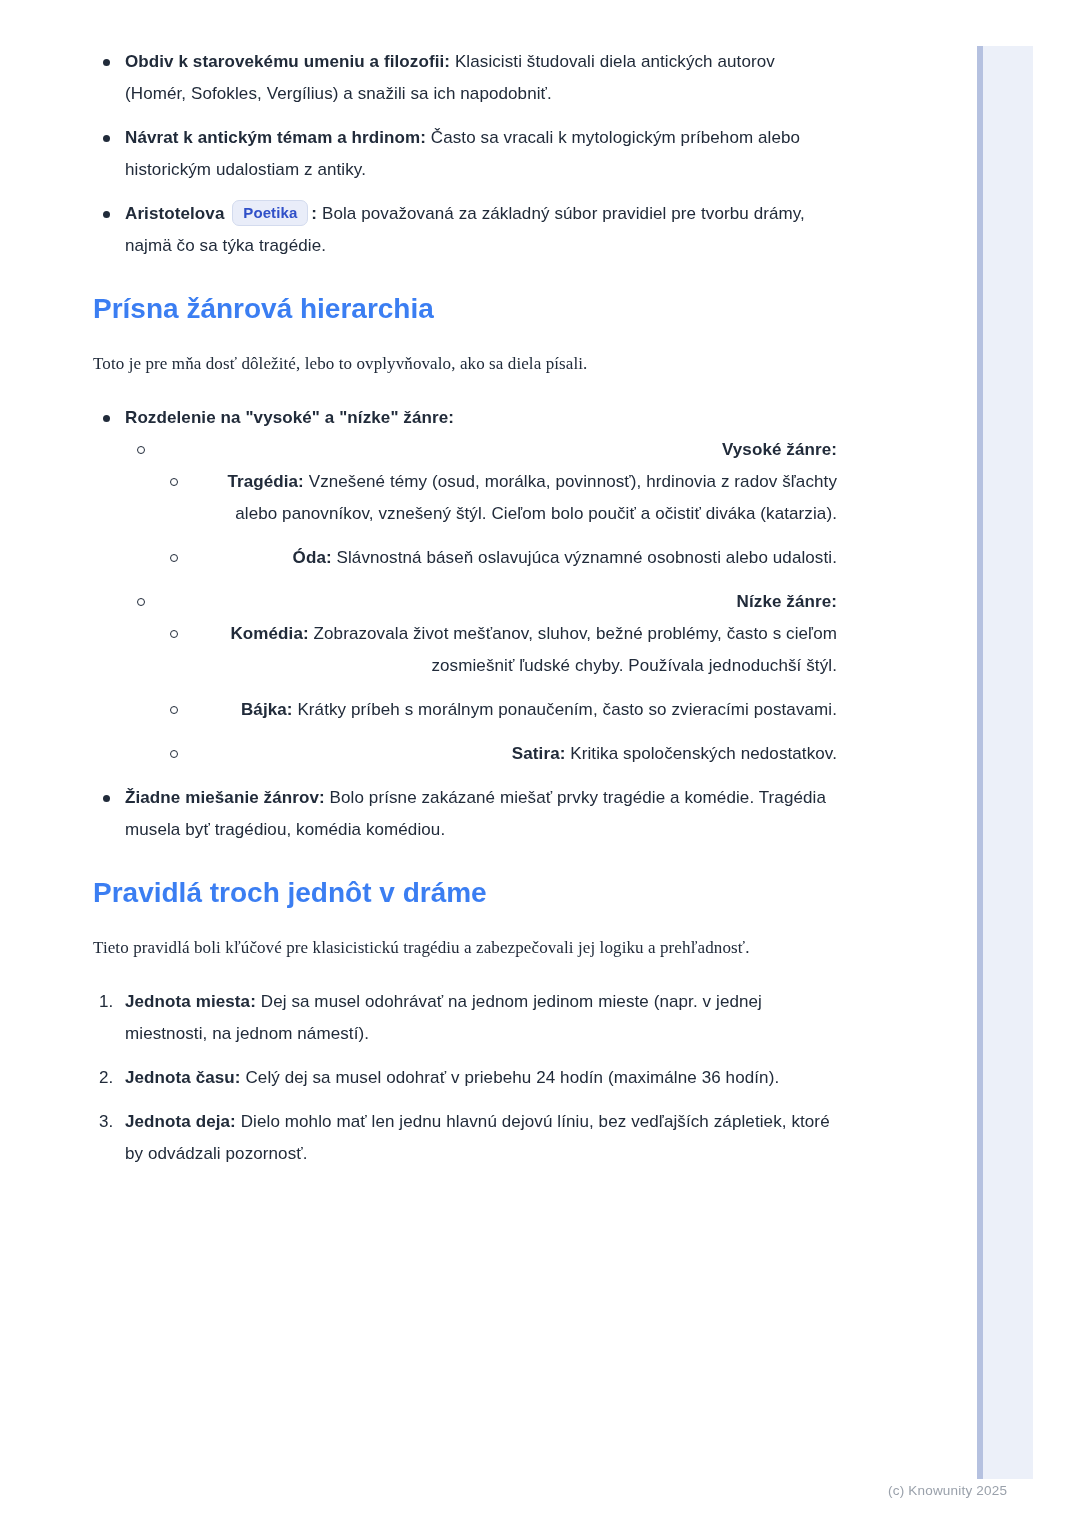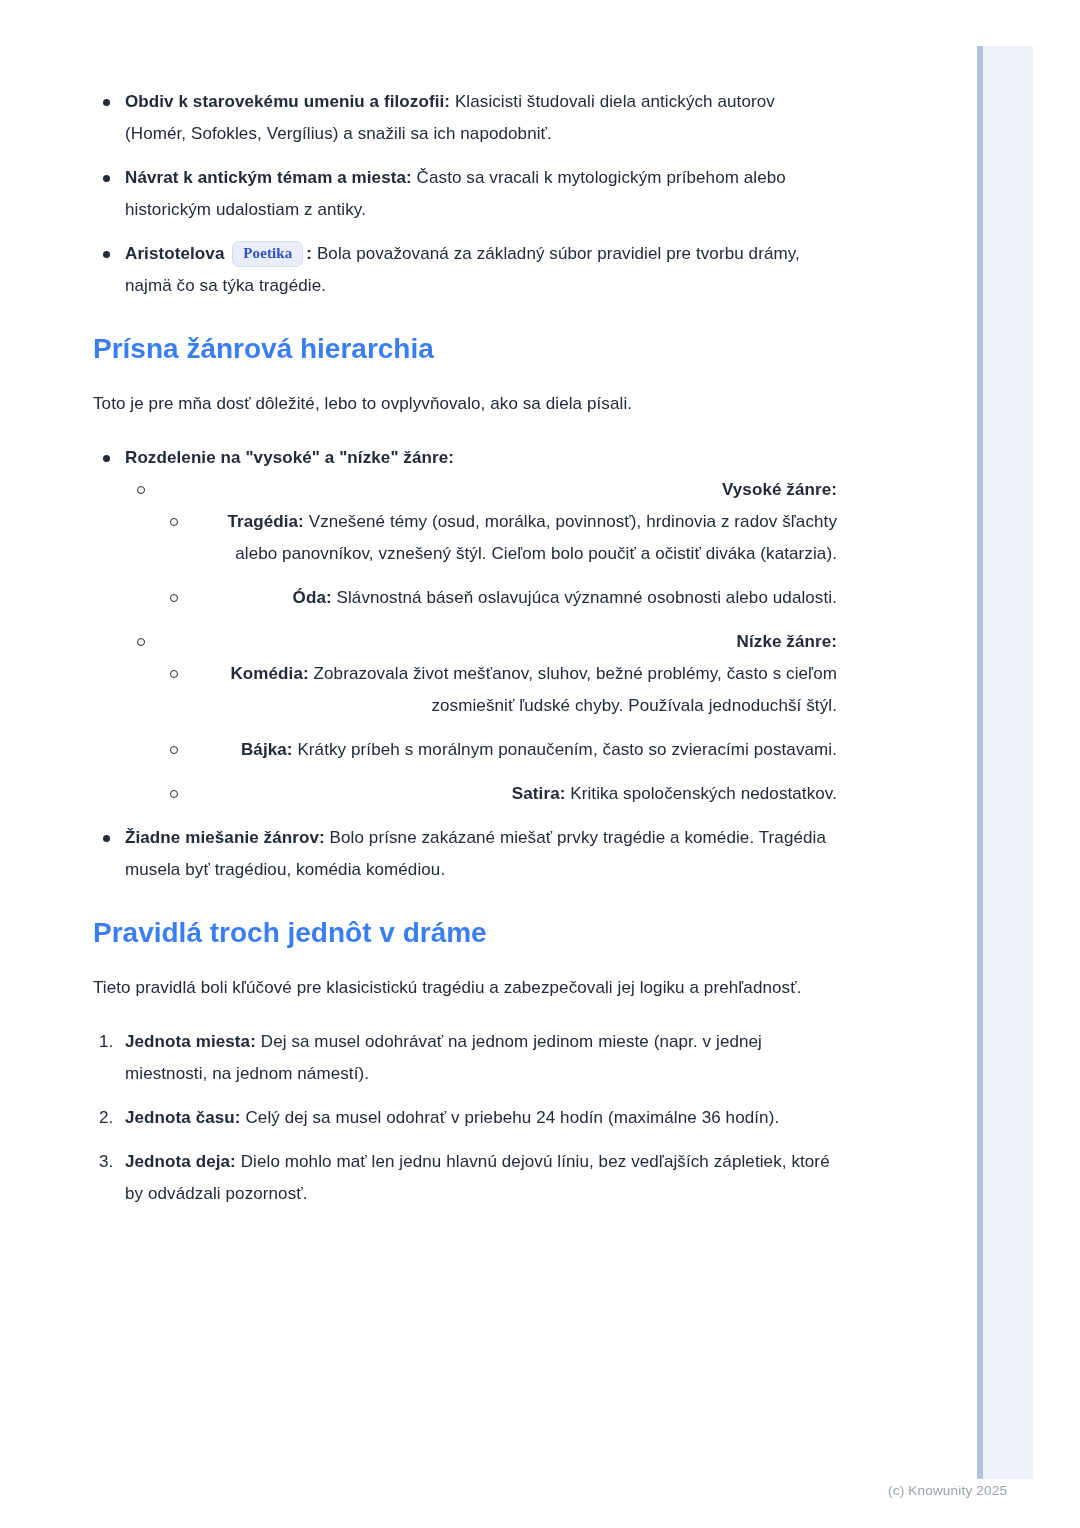--- a/index.html
+++ b/index.html
@@ -6,36 +6,36 @@
     --heading:#3b7ef2; --text:#212b3a; --code_text:#3050c8; --code_bg:#e9edf9;
     --code_border:#d3dbee; --strip_bg:#ecf0f9; --strip_edge:#b5c1e0; --footer_text:#9aa1ab;
   }
   html,body{margin:0;padding:0;}
   body{
     width:1080px;height:1528px;background:#ffffff;overflow:hidden;position:relative;
     font-family:"Liberation Sans", sans-serif;color:var(--text);
   }
   .content{
     position:absolute;left:93px;top:46px;width:744px;
-    font-size:17px;line-height:32px;letter-spacing:0.1px;margin-top:40px;
+    font-size:17px;line-height:32px;letter-spacing:0.1px;
   }
   b{font-weight:700;}
   h2{
     color:var(--heading);font-size:28px;line-height:34px;font-weight:700;
     margin:30px 0 22px 0;letter-spacing:0;
   }
-  p{margin:0 0 22px 0;}
+  p{margin:0 0 22px 0;font-family:Liberation Serif, serif;}
   ul,ol{list-style:none;margin:0;padding:0 0 0 32px;}
   ul ul{padding-left:33px;text-align:right;}
   li{position:relative;margin-bottom:12px;}
   .marker{position:absolute;border-radius:50%;box-sizing:border-box;}
   .disc{width:7px;height:7px;background:var(--text);left:-22px;top:13px;}
   .circ{width:8px;height:8px;border:1.5px solid var(--text);left:-21px;top:12px;background:transparent;}
   .chip{
-    display:inline-block;font-family:Liberation Serif, serif;font-weight:700;
+    display:inline-block;font-family:Liberation Sans, sans-serif;font-weight:700;
     font-size:15px;line-height:19px;color:var(--code_text);background:var(--code_bg);
     border:1px solid var(--code_border);border-radius:7px;padding:2px 10px 3px 10px;
     margin:0 3px;transform:translateY(-1px);
   }
   .num{position:absolute;left:-26px;}
   .scroll-strip{
     position:absolute;left:977px;top:46px;width:56px;height:1433px;
     background:var(--strip_bg);border-left:6px solid var(--strip_edge);box-sizing:border-box;z-index:1;
   }
   .footer{
@@ -51,21 +51,21 @@
 <main class="content">
 
   <ul>
     <li>
       <span class="marker disc"></span>
       <b>Obdiv k starovekému umeniu a filozofii:</b>
       <span>Klasicisti študovali diela antických autorov (Homér, Sofokles, Vergílius) a snažili sa ich napodobniť.</span>
     </li>
     <li>
       <span class="marker disc"></span>
-      <b>Návrat k antickým témam a miesta:</b>
+      <b>Návrat k antickým témam a hrdinom:</b>
       <span>Často sa vracali k mytologickým príbehom alebo historickým udalostiam z antiky.</span>
     </li>
     <li>
       <span class="marker disc"></span>
       <b>Aristotelova</b>
       <code class="chip">Poetika</code><b>:</b>
       <span>Bola považovaná za základný súbor pravidiel pre tvorbu drámy, najmä čo sa týka tragédie.</span>
     </li>
   </ul>
 

